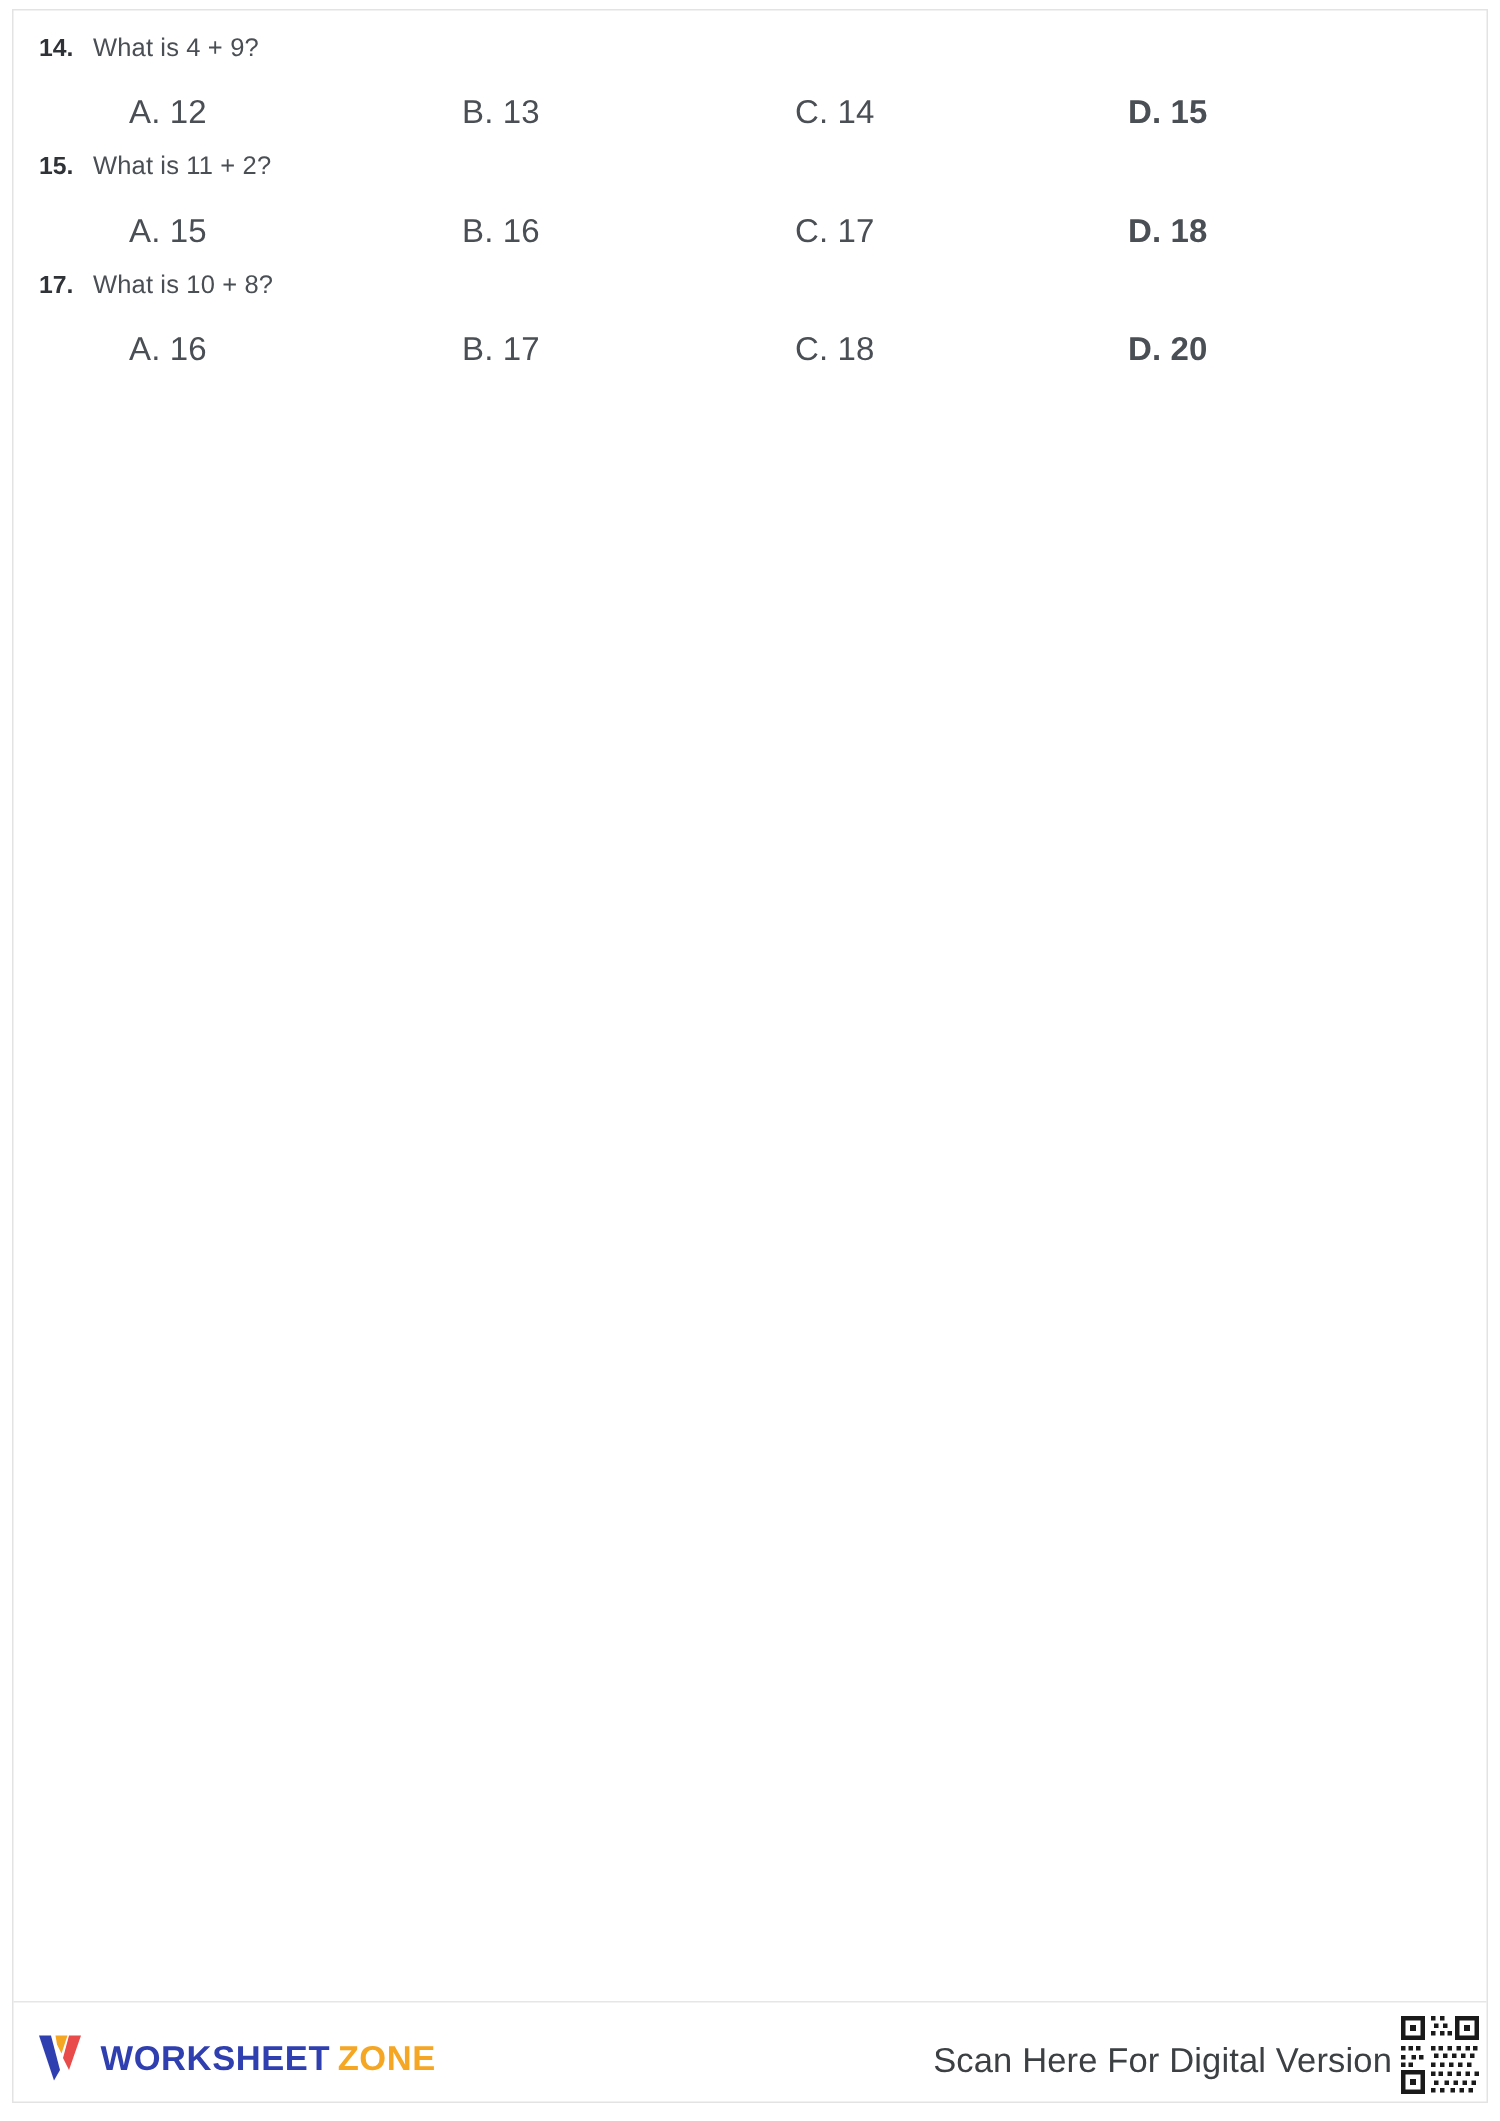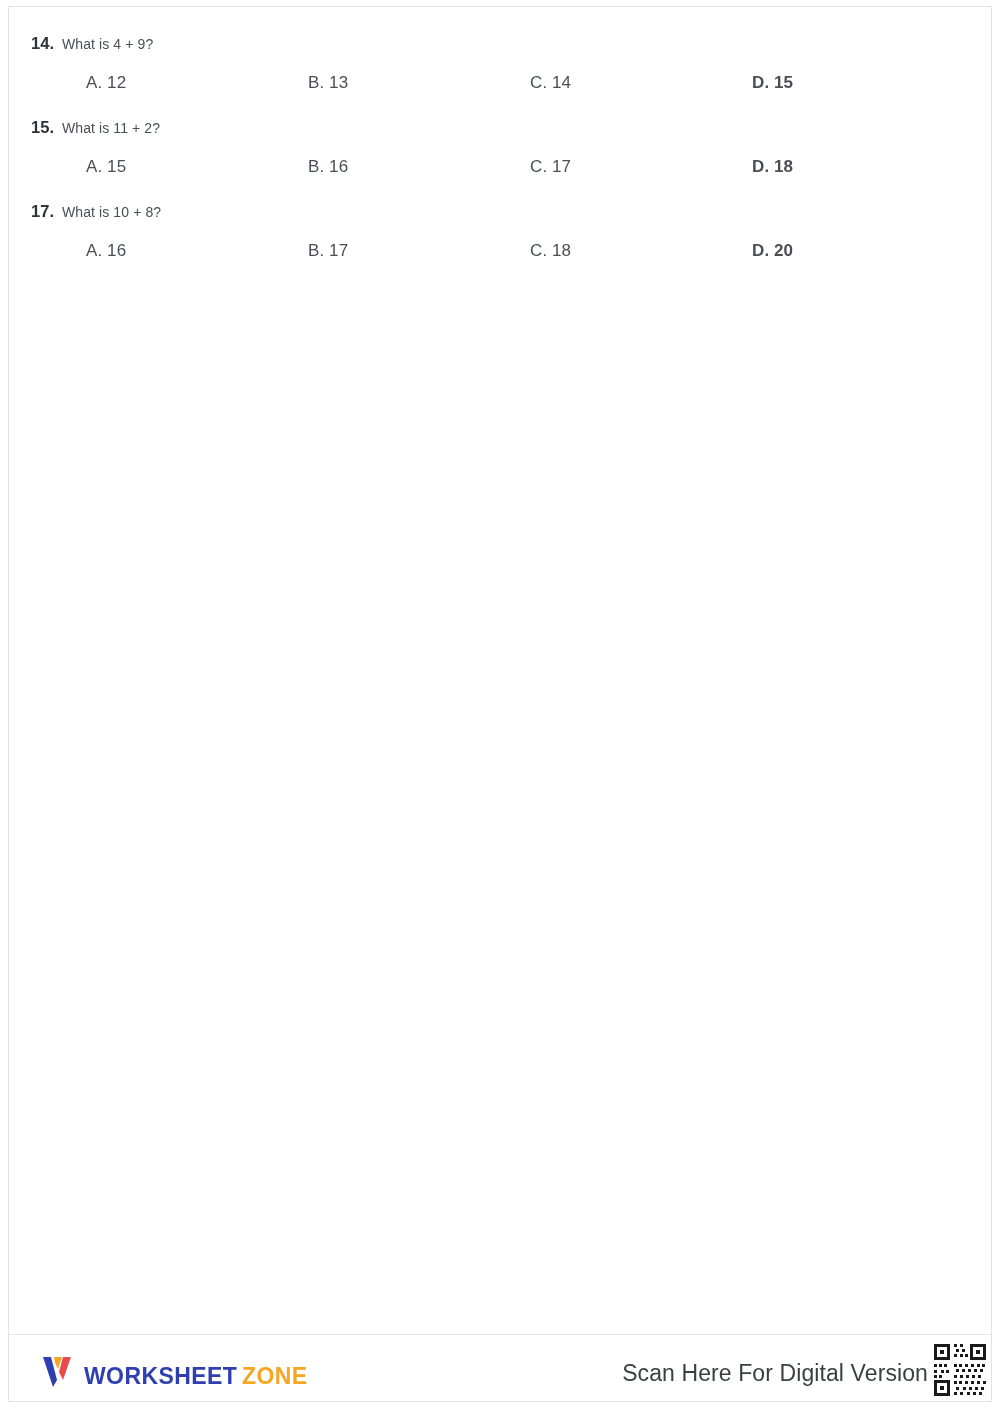--- a/index.html
+++ b/index.html
@@ -44,39 +44,37 @@
     display: flex;
     align-items: baseline;
     margin-bottom: 20px;
   }
   .q-num {
     font-weight: bold;
     font-size: 16.5px;
     color: #2f3236;
     width: 36px;
     flex: 0 0 36px;
-    text-align: right;
     padding-right: 8px;
     box-sizing: border-box;
-    margin-top: 12px;
   }
   .q-text {
-    font-size: 14px;
+    font-size: 17px;
     color: #4a4f55;
     letter-spacing: 0.1px;
   }
   .choices {
     display: flex;
     padding-left: 60px;
     margin-bottom: 10px;
   }
   .choice {
     width: 222px;
     flex: 0 0 222px;
-    font-size: 17px;
+    font-size: 22px;
     color: #4a4f55;
     letter-spacing: 0.1px;
   }
   .choice:last-child {
     flex: 0 0 auto;
     font-weight: bold;
   }
 
   
   .footer {
@@ -89,24 +87,24 @@
   .footer-rule {
     position: absolute;
     left: 9px;
     top: 0;
     width: 982px;
     height: 1px;
     background: #e6e6e6;
   }
   .brand {
     position: absolute;
-    left: 41px;
+    left: 24px;
     top: 20px;
     display: flex;
-    align-items: flex-end;
+    align-items: center;
   }
   .brand-mark {
     width: 34px;
     height: 36px;
     margin-right: 9px;
     position: relative;
   }
   .brand-text {
     font-size: 23px;
     font-weight: bold;

